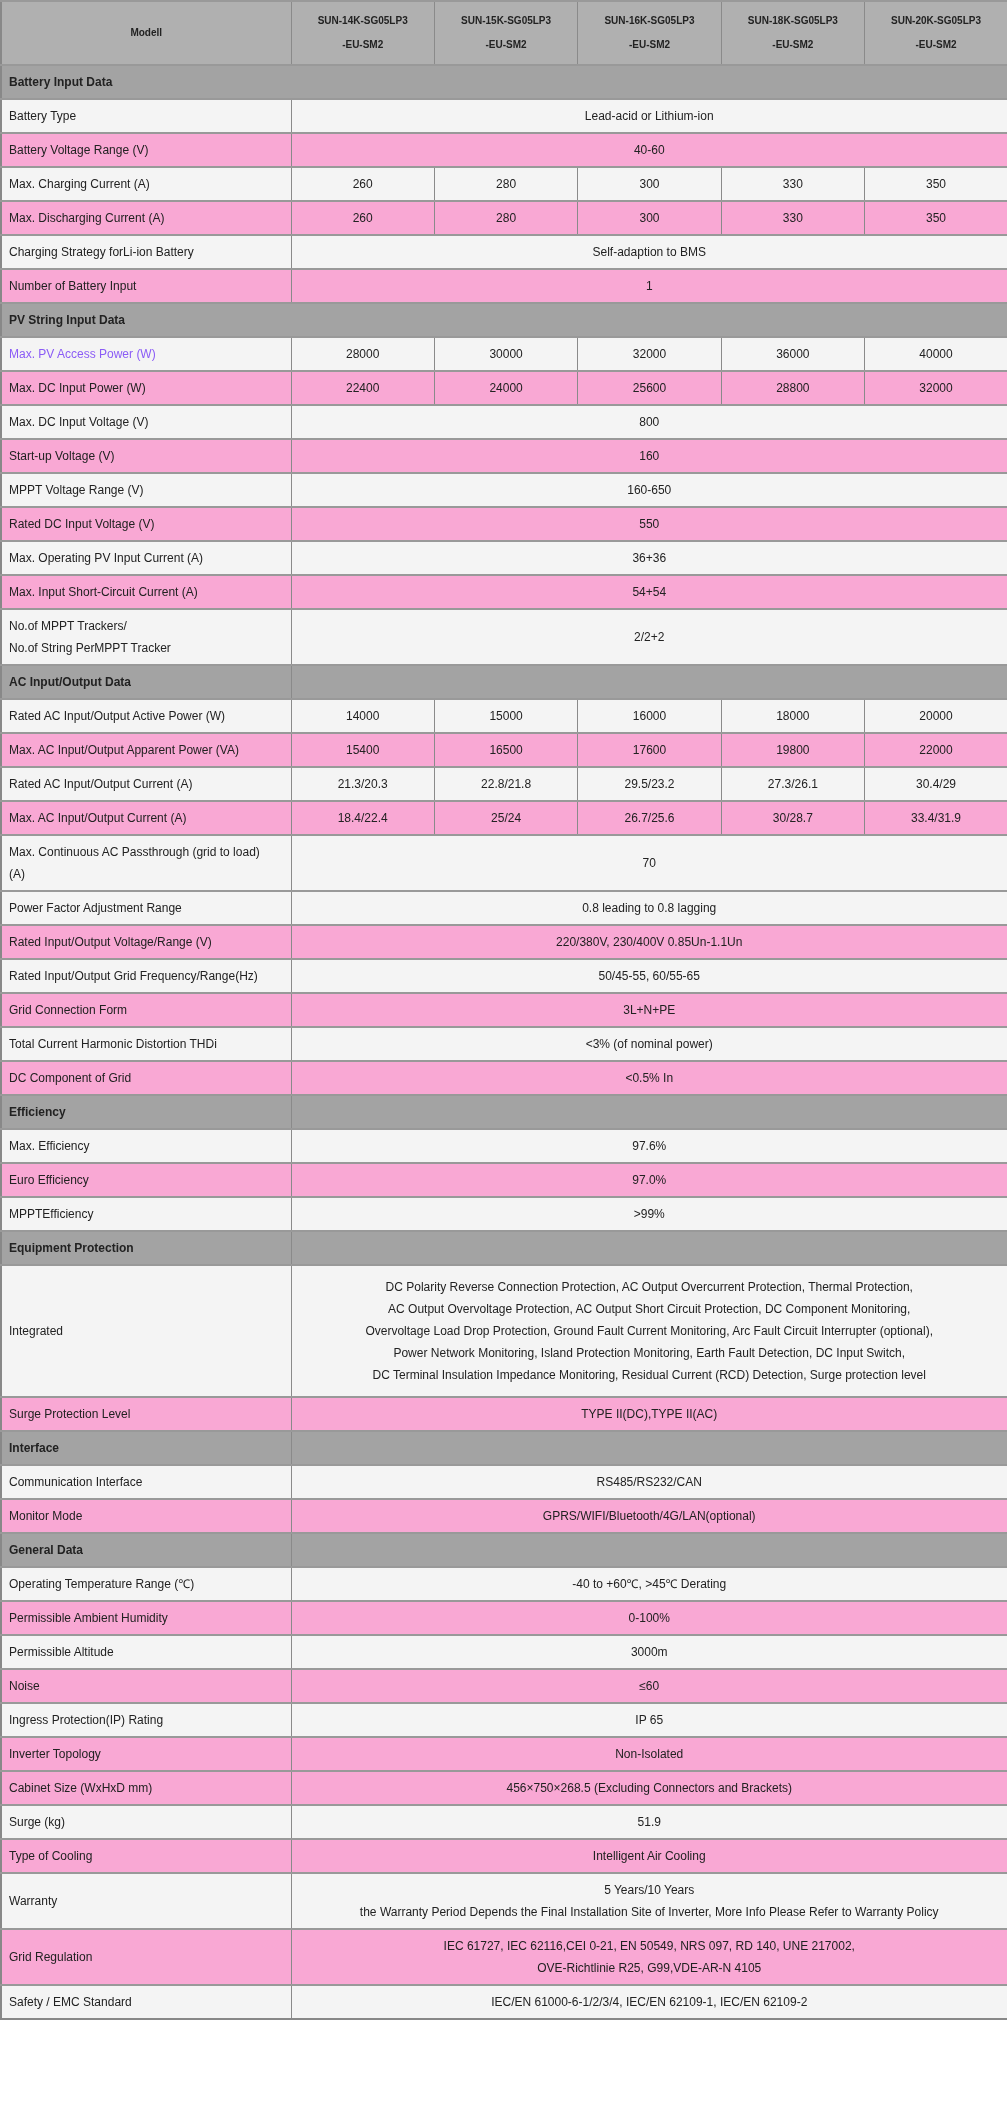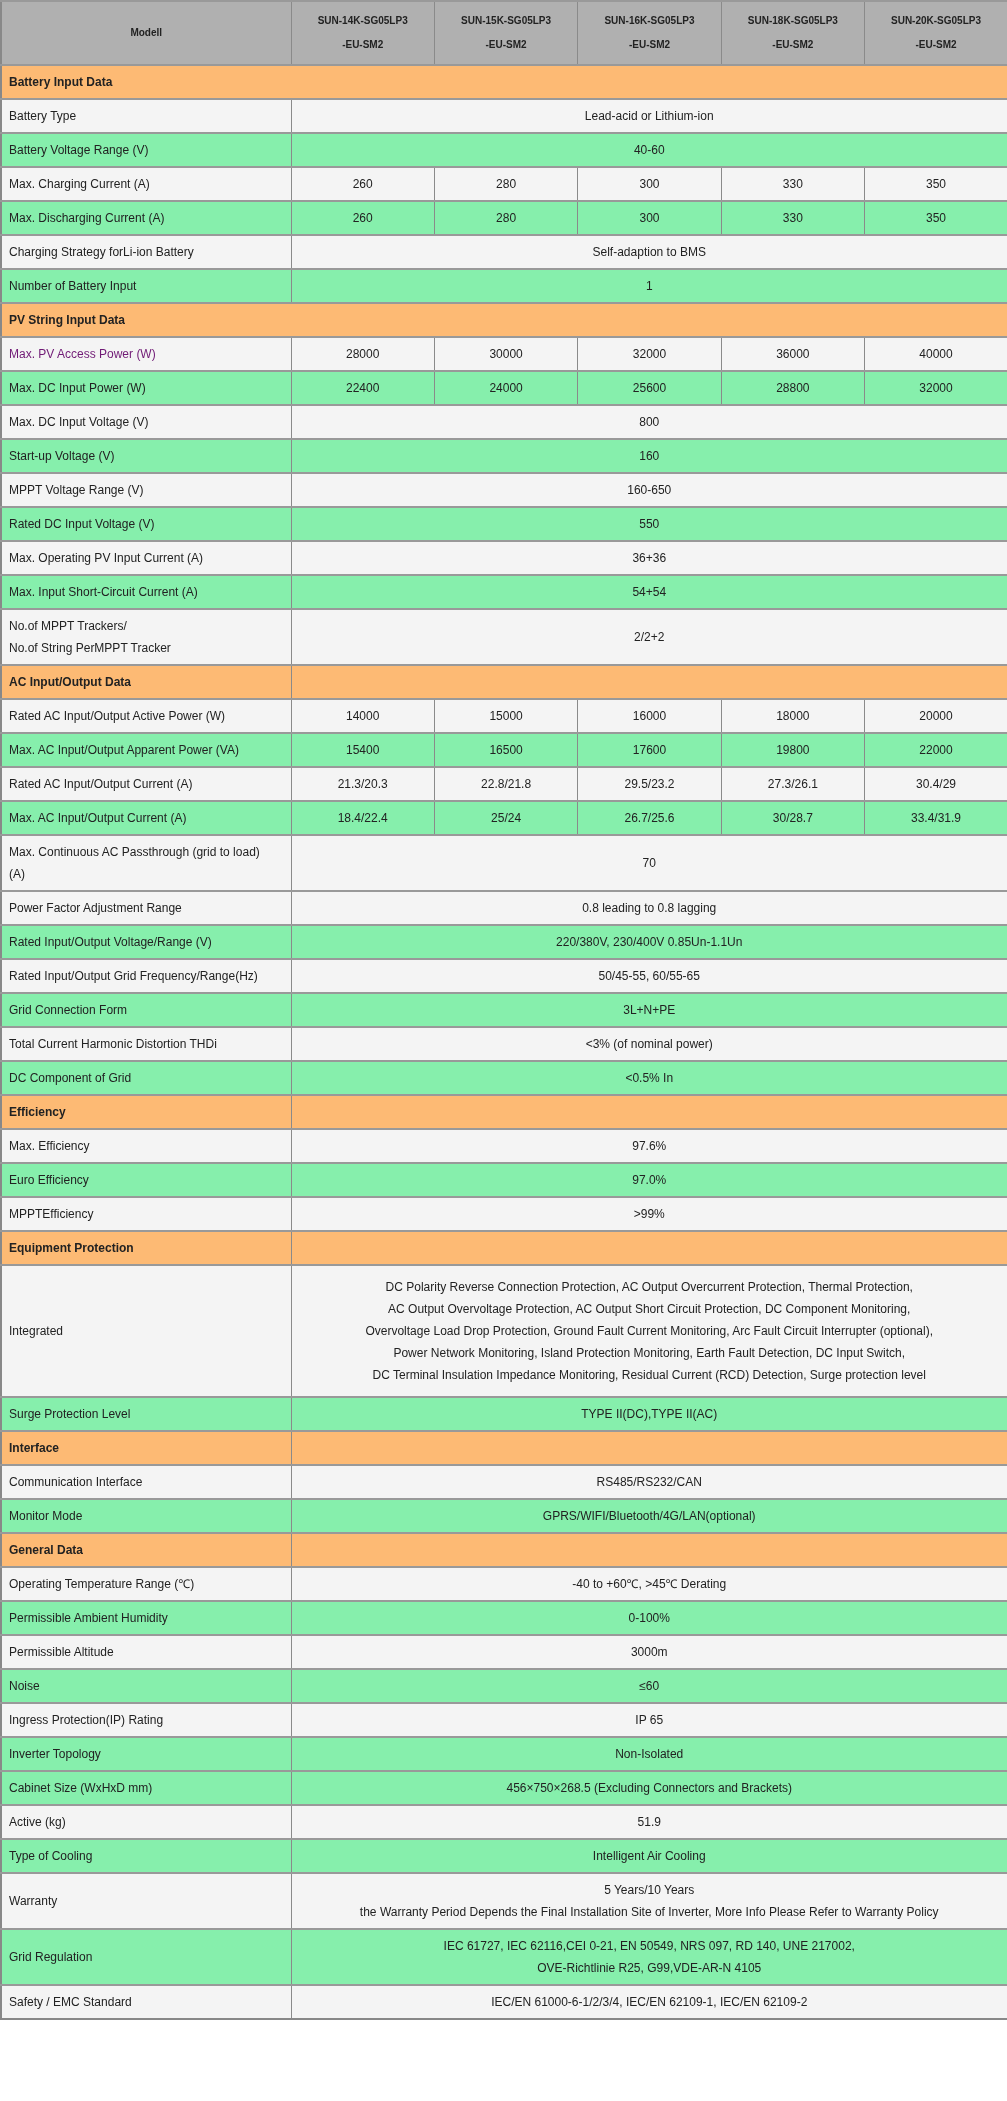--- a/index.html
+++ b/index.html
@@ -24,31 +24,31 @@
   }
   table.spec thead th {
     background: #b0b0b0;
     font-weight: bold;
     text-align: center;
     height: 64px;
     line-height: 24px;
     font-size: 10px;
   }
   tr.section td {
-    background: #fdba74;
+    background: #a3a3a3;
     font-weight: bold;
     text-align: left;
     margin-left: 40px;
   }
   tr.section.split td.sec-right { border-left: 1px solid #777; }
   tr.row td.label { text-align: left; }
   tr.row td.val { text-align: center; }
   tr.row.odd td { background: #f4f4f4; }
-  tr.row.even td { background: #86efac; }
-  tr.row td.label.muted { color: #701a75; }
+  tr.row.even td { background: #f9a8d4; }
+  tr.row td.label.muted { color: #8b5cf6; }
   tr.tall td { height: 56px; }
   tr.xtall td { height: 132px; line-height: 22px; }
 </style>
 </head>
 <body>
 
 <table class="spec">
   <colgroup>
     <col class="c0">
       <col class="cm">
@@ -280,21 +280,21 @@
       </tr>
       <tr class="row even">
         <td class="label">Inverter Topology</td>
         <td class="val" colspan="5">Non-Isolated</td>
       </tr>
       <tr class="row even">
         <td class="label">Cabinet Size (WxHxD mm)</td>
         <td class="val" colspan="5">456×750×268.5 (Excluding Connectors and Brackets)</td>
       </tr>
       <tr class="row odd">
-        <td class="label">Active (kg)</td>
+        <td class="label">Surge (kg)</td>
         <td class="val" colspan="5">51.9</td>
       </tr>
       <tr class="row even">
         <td class="label">Type of Cooling</td>
         <td class="val" colspan="5">Intelligent Air Cooling</td>
       </tr>
       <tr class="row odd tall">
         <td class="label">Warranty</td>
         <td class="val" colspan="5"><span>5 Years/10 Years</span><br><span>the Warranty Period Depends the Final Installation Site of Inverter, More Info Please Refer to Warranty Policy</span></td>
       </tr>

